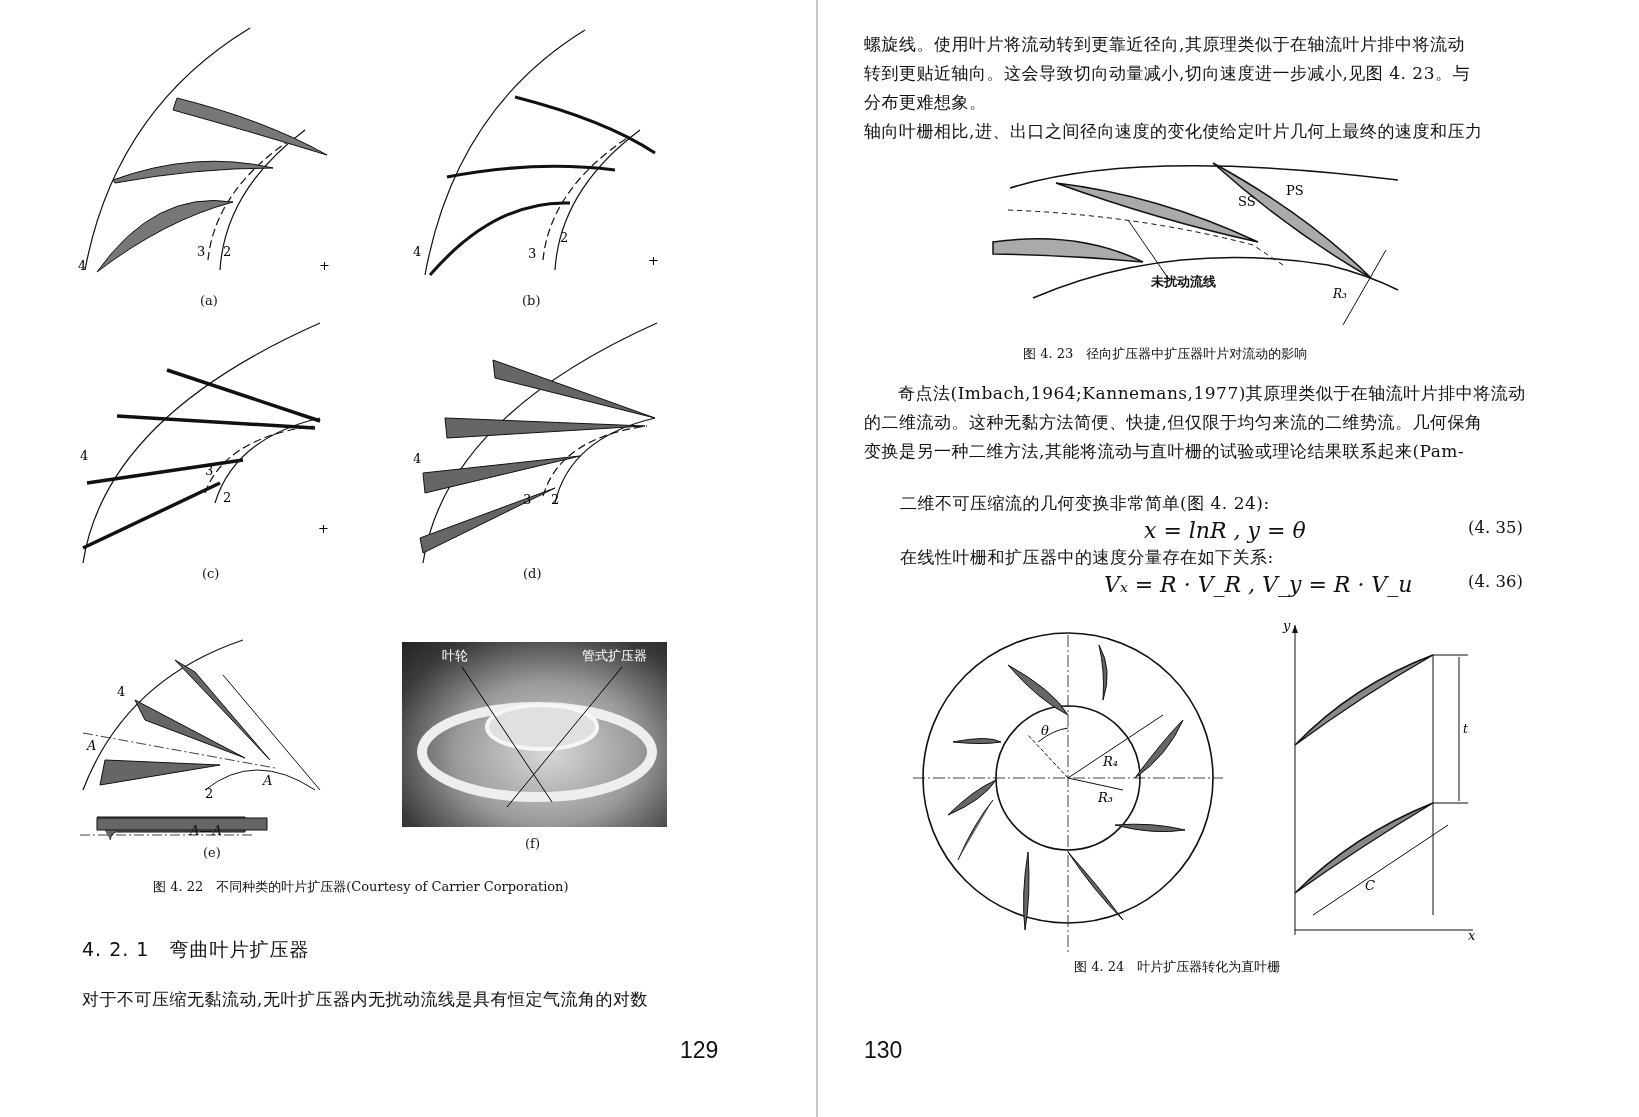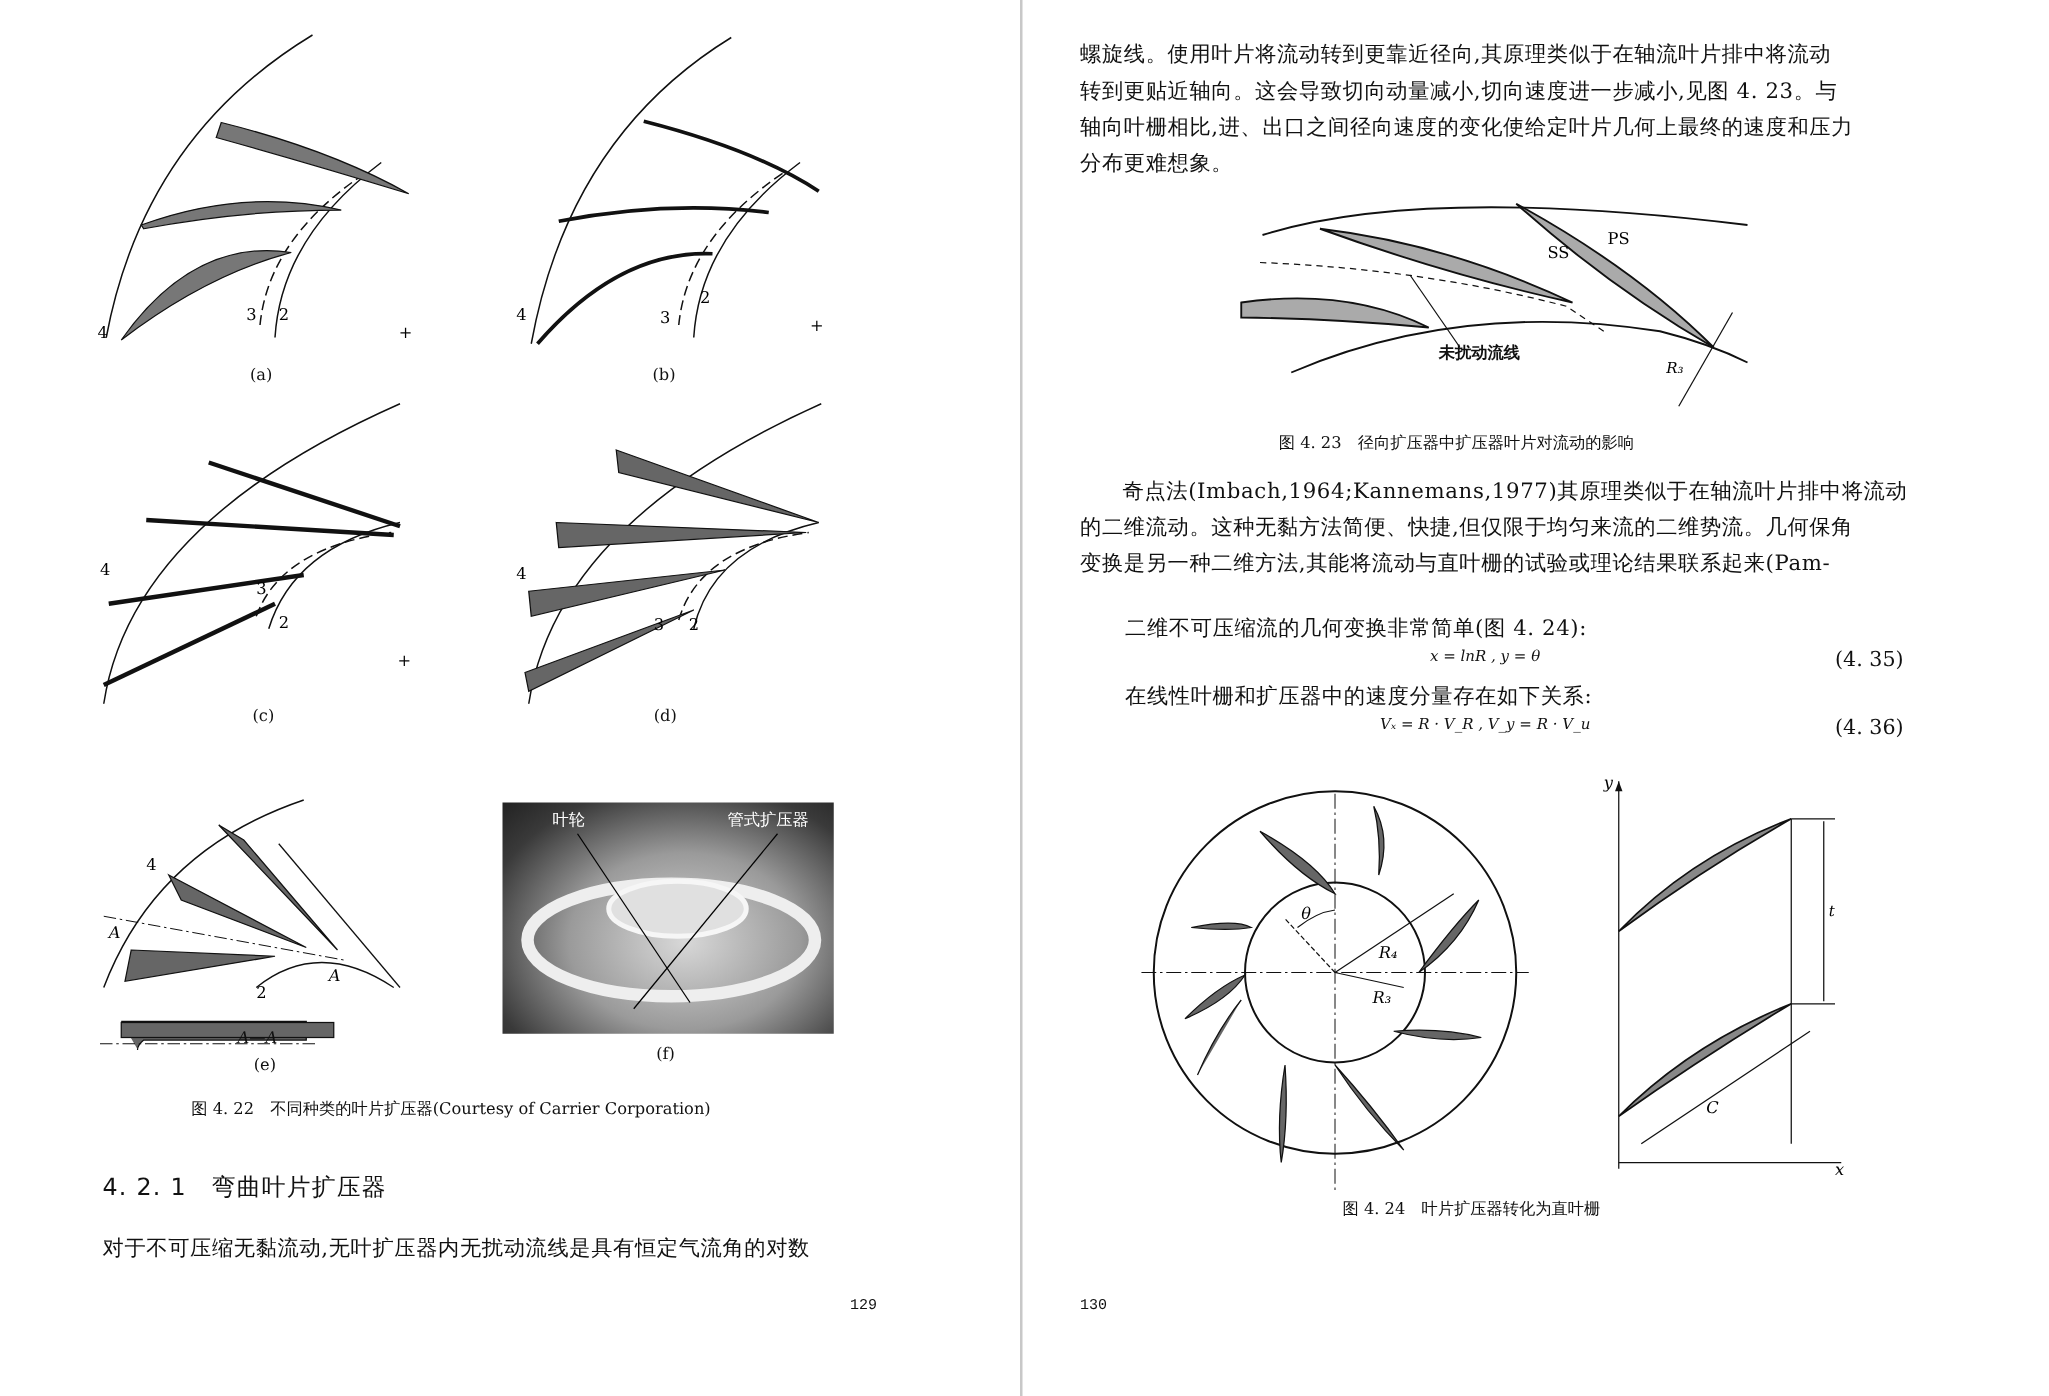--- a/index.html
+++ b/index.html
@@ -4,23 +4,23 @@
 <style>
   html,body{margin:0;padding:0;background:#fff;}
   body{width:1639px;height:1117px;position:relative;overflow:hidden;font-family:"DejaVu Serif","Liberation Serif",serif;color:#111;}
   .page{position:absolute;top:0;height:1117px;}
   .left{left:0;width:816px;}
   .right{left:818px;width:736px;}
   .divider{position:absolute;left:816px;top:0;width:2px;height:1117px;background:#c8c8c8;}
   .para{position:absolute;font-size:17px;line-height:29px;letter-spacing:0.5px;}
   .caption{position:absolute;font-size:13px;}
   .sublabel{position:absolute;font-size:13px;}
-  .pagenum{position:absolute;font-family:Liberation Mono, monospace;font-size:12px;}
+  .pagenum{position:absolute;font-family:Liberation Sans, sans-serif;font-size:23px;}
   .heading{position:absolute;font-family:"DejaVu Sans","Liberation Sans",sans-serif;font-size:19px;letter-spacing:1px;}
-  .eq{position:absolute;font-size:12px;font-style:italic;}
+  .eq{position:absolute;font-size:22px;font-style:italic;}
   .eqnum{position:absolute;font-size:16.5px;}
   svg{position:absolute;}
   .photo{position:absolute;background:radial-gradient(ellipse at 55% 60%,#d8d8d8 0%,#9a9a9a 45%,#3a3a3a 80%,#222 100%);}
   .photo-label{position:absolute;color:#fff;font-size:13px;font-weight:normal;}
 </style>
 </head>
 <body>
 
 <div class="page left">
 
@@ -122,22 +122,22 @@
   <span class="pagenum" style="left:680px;top:1037px">129</span>
 </div>
 
 <div class="divider"></div>
 
 <div class="page right">
 
   <div class="para" style="left:46px;top:30px;width:670px">
     <div>螺旋线。使用叶片将流动转到更靠近径向,其原理类似于在轴流叶片排中将流动</div>
     <div>转到更贴近轴向。这会导致切向动量减小,切向速度进一步减小,见图 4. 23。与</div>
+    <div>分布更难想象。</div>
     <div>轴向叶栅相比,进、出口之间径向速度的变化使给定叶片几何上最终的速度和压力</div>
-    <div>分布更难想象。</div>
   </div>
 
   <svg style="left:170px;top:150px" width="430" height="180" viewBox="0 0 430 180">
     <path d="M22 38 Q150 -2 410 30" fill="none" stroke="#111" stroke-width="1.5"></path>
     <path d="M45 148 Q180 90 340 115 Q380 125 410 140" fill="none" stroke="#111" stroke-width="1.5"></path>
     <path d="M68 33 Q170 45 270 92 Q170 70 68 33 Z" fill="#aaa" stroke="#111" stroke-width="1.5"></path>
     <path d="M5 92 Q90 80 155 112 Q80 105 5 104 Z" fill="#aaa" stroke="#111" stroke-width="1.5"></path>
     <path d="M225 13 Q320 65 383 128 Q300 80 225 13 Z" fill="#aaa" stroke="#111" stroke-width="1.5"></path>
     <path d="M20 60 Q150 65 265 95 L295 115" fill="none" stroke="#111" stroke-dasharray="5 4"></path>
     <line x1="180" y1="128" x2="140" y2="70" stroke="#111"></line>

